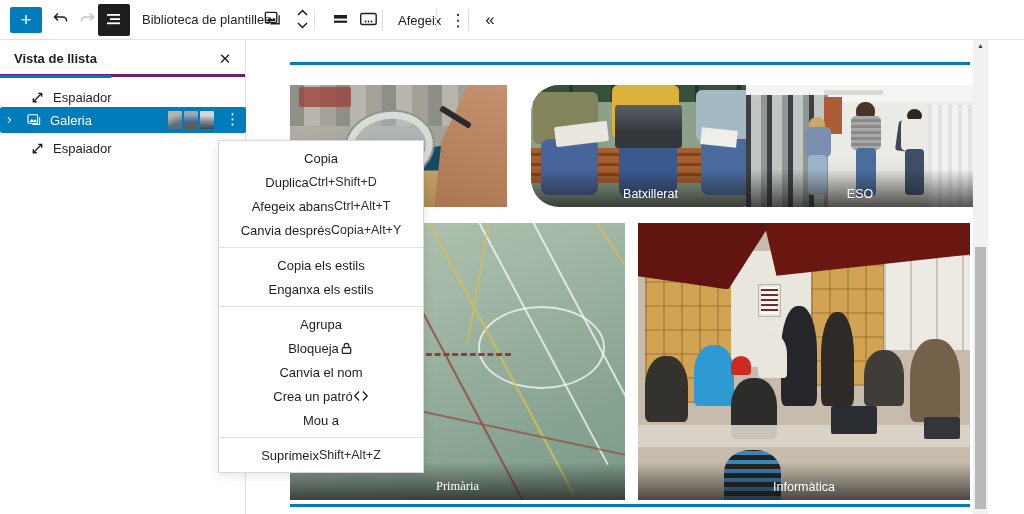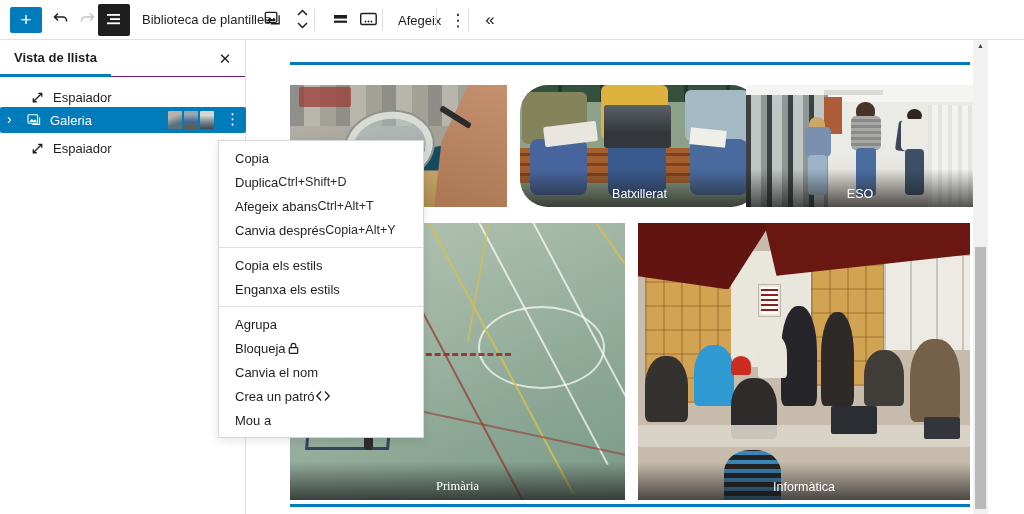--- a/index.html
+++ b/index.html
@@ -23,21 +23,21 @@
   .tb-sep { position:absolute; top:9px; width:1px; height:22px; background:#ddd; }
   #align-btn { position:absolute; left:324px; top:4px; }
   #caption-btn { position:absolute; left:352px; top:4px; }
   #add-btn { position:absolute; left:388px; top:4px; height:32px; padding:0 10px; font-size:13px; color:#1e1e1e; }
   #kebab-btn { position:absolute; left:442px; top:4px; font-size:17px; color:#1e1e1e; letter-spacing:0; }
   #collapse-btn { position:absolute; left:474px; top:4px; font-size:17px; color:#1e1e1e; }
 
   
   #sidebar { position:absolute; left:0; top:40px; width:246px; height:474px; background:#fff;
     border-right:1px solid #e0e0e0; }
-  #sb-tabs { position:relative; height:37px; border-bottom:1px solid #701a75; display:flex; align-items:flex-end; }
+  #sb-tabs { position:relative; height:37px; border-bottom:3px solid #701a75; display:flex; align-items:flex-start; }
   .sb-tab { height:37px; line-height:37px; font-size:13px; padding:0 14px; cursor:pointer; }
   .sb-tab.active { font-weight:bold; position:relative; }
   .sb-tab.active::after { content:""; position:absolute; left:0; right:0; bottom:-1px; height:3px; background:#007cba; }
   #sb-close { position:absolute; right:6px; top:5px; width:28px; height:28px; font-size:15px; color:#1e1e1e;
     display:flex; align-items:center; justify-content:center; cursor:pointer; background:none; border:none; }
   .lv-row { position:absolute; left:0; width:246px; height:24px; display:flex; align-items:center;
     font-size:13px; cursor:pointer; }
   .lv-row .lv-icon { margin-left:30px; margin-right:8px; display:flex; }
   #lv-row-gallery { height:26px; background:#007cba; color:#fff; border-radius:2px; }
   #lv-row-gallery .lv-expander { position:absolute; left:7px; top:4px; color:#fff; font-size:14px; }
@@ -69,21 +69,21 @@
     background:rgba(185,205,210,.4); box-shadow:0 0 0 2px #8d938f; transform:rotate(-8deg); }
   #img1 .board { left:28%; top:56%; width:48%; height:44%; border-radius:4px; transform:rotate(-10deg);
     background:linear-gradient(120deg,#1d5a78,#154a62 70%,#0f3c52); }
   #img1 .arm { right:-4%; top:-4%; width:38%; height:112%; background:linear-gradient(200deg,#c79271,#a9744f);
     clip-path:polygon(45% 0,100% 0,100% 100%,0 100%,10% 45%); }
   #img1 .glasses { right:16%; top:24%; width:16%; height:5%; background:#2b2b2b; transform:rotate(32deg); border-radius:2px; }
   #img1 .gold { right:0; bottom:0; width:52%; height:30%; background:linear-gradient(#c2a268,#aa8a4e);
     clip-path:polygon(18% 0,100% 0,100% 100%,0 100%); }
 
   
-  #img2 { left:274px; top:45px; width:239px; height:122px; background:#8da088;border-radius:28px; }
+  #img2 { left:285px; top:45px; width:239px; height:122px; background:#8da088;border-radius:28px; }
   #img2 .slats { left:0; top:0; width:100%; height:14%;
     background:repeating-linear-gradient(90deg,#35503c 0 38px,#24382a 38px 42px); }
   #img2 .bench { left:0; top:52%; width:100%; height:28%;
     background:repeating-linear-gradient(0deg,#a55e2e 0 7px,#7e431e 7px 10px); }
   #img2 .torso-l { left:1%; top:6%; width:27%; height:42%; background:#84845c; border-radius:6px; }
   #img2 .news { left:10%; top:32%; width:22%; height:16%; background:#e8e6df; border-radius:2px; transform:rotate(-7deg); }
   #img2 .torso-c { left:34%; top:0; width:28%; height:44%; background:#ddb13e; border-radius:6px; }
   #img2 .laptop { left:35%; top:16%; width:28%; height:36%; border-radius:3px;
     background:linear-gradient(#5a6066,#33373c 65%); }
   #img2 .torso-r { left:69%; top:4%; width:27%; height:42%; background:#a3b9c4; border-radius:6px; }
@@ -180,21 +180,21 @@
   
   #scrollbar { position:absolute; left:973px; top:40px; width:15px; height:474px; background:#f1f1f1; }
   #scroll-up { position:absolute; left:0; top:2px; width:15px; text-align:center; font-size:7px; color:#444; }
   #scroll-thumb { position:absolute; left:2px; top:207px; width:11px; height:262px; background:#b9b9b9; }
 
   
   #ctx-menu { position:absolute; left:218px; top:140px; width:206px; background:#fff;
     border:1px solid #d7d7d7; box-shadow:0 3px 10px rgba(0,0,0,.1); z-index:50; }
   .ctx-section { padding:5px 0; border-bottom:1px solid #e0e0e0; }
   .ctx-section:last-child { border-bottom:none; }
-  .ctx-item { height:24px; padding:0 16px; display:flex; align-items:center; justify-content:flex-start;
+  .ctx-item { height:24px; padding:0 16px; display:flex; align-items:center; justify-content:center;
     font-size:13px; color:#1e1e1e; cursor:pointer; }
   .ctx-shortcut { color:#2c2c2c; font-size:12.5px; }
   .ctx-icon { display:flex; }
 </style>
 </head>
 <body>
 
 <div id="app">
 
   <div id="topbar">
@@ -462,15 +462,21 @@
         <span class="ctx-icon">
           <svg width="16" height="16" viewBox="0 0 16 16">
               <path d="M6 3.5 L1.8 8 L6 12.5 M10 3.5 L14.2 8 L10 12.5" fill="none" stroke="#1e1e1e" stroke-width="1.3"></path>
             </svg>
         </span>
       </div>
       <div class="ctx-item">
         <span>Mou a</span>
       </div>
     </div>
+    <div class="ctx-section">
+      <div class="ctx-item">
+        <span>Suprimeix</span>
+        <span class="ctx-shortcut">Shift+Alt+Z</span>
+      </div>
+    </div>
   </div>
 
 </div>
 
 </body></html>

